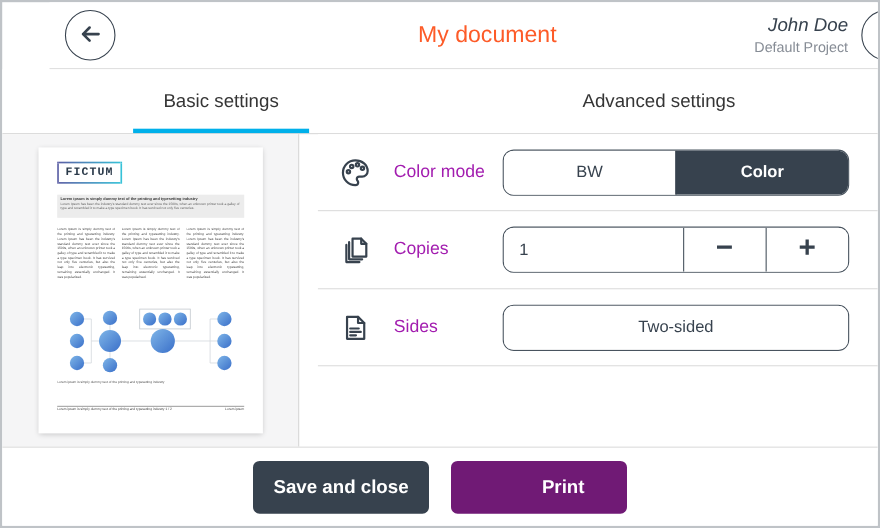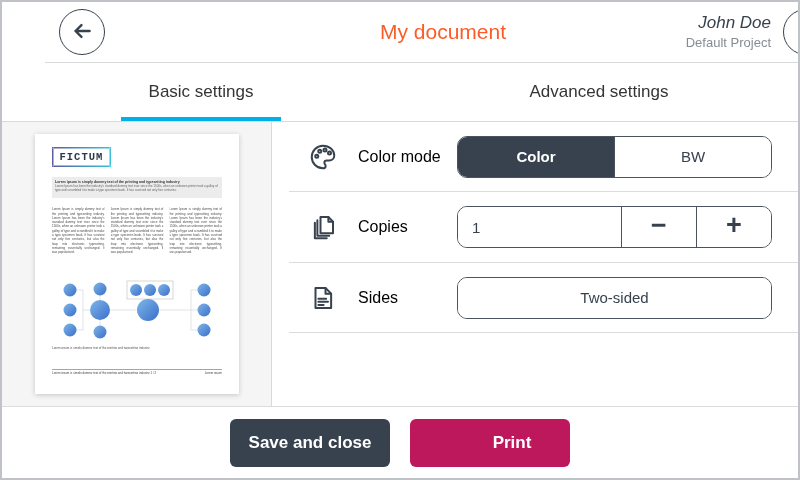--- a/index.html
+++ b/index.html
@@ -31,21 +31,21 @@
   .tab { position:relative; flex:1; display:flex; align-items:center; justify-content:center; font-size:17px; color:#353535; cursor:pointer; }
   .tab .underline { display:none; }
   .tab.active .underline { display:block; position:absolute; bottom:0; left:50%; transform:translateX(-50%); width:160px; height:4px; background:#00b0ea; }
   
   .main { position:absolute; top:120px; left:0; width:100%; height:288px; display:flex;gap:17px; }
   .preview-panel { position:relative; width:270px; height:100%; background:#f5f5f6; border-right:1px solid #d9d9d9; }
   .settings { position:relative; flex:1; background:#fff; }
   .row { position:relative; height:70px; border-bottom:1px solid #dcdcdc; }
   .row.copies-row { height:71px; }
   .row-icon { position:absolute; left:19px; top:50%; transform:translateY(-50%); width:30px; height:30px; }
-  .row-label { position:absolute; left:69px; top:50%; transform:translateY(-50%); font-size:16px; color:#000000; }
+  .row-label { position:absolute; left:69px; top:50%; transform:translateY(-50%); font-size:16px; color:#a21caf; }
   .control { position:absolute; right:26px; top:50%; transform:translateY(-50%); width:315px; height:42px; display:flex;
              border:1px solid #49545f; border-radius:10px; background:#fff; overflow:hidden; }
   .seg { flex:1; display:flex; align-items:center; justify-content:center; font-size:15px; color:#37424e; background:#fff; cursor:pointer; border:none; }
   .seg + .seg { border-left:1px solid #49545f; }
   .seg.selected { background:#37424e; color:#fff; font-weight:bold; border-left-color:#37424e; }
   .copies-input { flex:2; border:none; outline:none; padding-left:14px; font-size:15px; color:#37424e; font-family:"Liberation Sans", sans-serif; min-width:0; }
   .step-btn { flex:1; display:flex; align-items:center; justify-content:center; background:#fff; border:none; border-left:1px solid #49545f; font-size:27px; font-weight:bold; color:#37424e; cursor:pointer; line-height:1; padding-bottom:3px; }
   
   .page { position:absolute; left:33px; top:12px; width:204px; height:260px; background:#fff; box-shadow:0 1px 5px rgba(0,0,0,.20); overflow:hidden; }
   .page-inner { width:408px; height:520px; transform:scale(0.5); transform-origin:0 0; position:relative; }
@@ -61,21 +61,21 @@
   .doc-diagram { position:absolute; left:34px; top:292px; width:340px; height:120px; }
   .doc-caption { position:absolute; left:34px; top:424px; width:340px; font-size:6px; color:#555; white-space:nowrap; overflow:hidden; }
   .doc-footer { position:absolute; left:34px; top:470px; width:340px; border-top:1px solid #4a4a4a; padding-top:3px;
                 display:flex; justify-content:space-between; font-size:6px; color:#444; }
   
   .footer { position:absolute; bottom:0; left:0; width:100%; height:72px; background:#fff; border-top:1px solid #dcdcdc;
             display:flex; align-items:center; justify-content:center; gap:20px; }
   .btn { width:160px; height:48px; border:none; border-radius:6px; font-size:17px; font-weight:bold; color:#fff; cursor:pointer;
          font-family:"Liberation Sans", sans-serif; }
   .btn.save { background:#37424e; }
-  .btn.print { background:#be185d;padding-left:44px; }
+  .btn.print { background:#701a75;padding-left:44px; }
   svg .st { fill:none; stroke:#37424e; stroke-width:1.6; stroke-linecap:round; stroke-linejoin:round; }
 </style>
 </head>
 <body>
 
 <div class="app">
 
   <div class="header">
     <button class="circle-btn back-btn">
       <span>
@@ -175,22 +175,22 @@
           <svg width="30" height="30" viewBox="0 0 24 24">
             <path class="st" d="M12 3 C7 3 3 7 3 12 c0 5 4 9 9 9 c1.3 0 2.1-.9 2.1-1.9 0-.5-.2-.9-.5-1.2 -.3-.4-.5-.8-.5-1.3 0-1 .8-1.8 1.9-1.8 H17 c2.2 0 4-1.8 4-4 C21 6.3 17 3 12 3 Z"></path>
             <circle class="st" cx="7" cy="11.3" r="1.2"></circle>
             <circle class="st" cx="9.4" cy="7.4" r="1.2"></circle>
             <circle class="st" cx="13.6" cy="6.3" r="1.2"></circle>
             <circle class="st" cx="17.2" cy="8.8" r="1.2"></circle>
           </svg>
         </span>
         <span class="row-label">Color mode</span>
         <div class="control">
+          <button class="seg">BW</button>
           <button class="seg selected">Color</button>
-          <button class="seg">BW</button>
         </div>
       </div>
 
       <div class="row copies-row">
         <span class="row-icon">
           <svg width="30" height="30" viewBox="0 0 24 24">
             <path class="st" d="M5.5 8.5 V21 H15"></path>
             <path class="st" d="M7.5 6.5 V19 H17"></path>
             <path class="st" d="M10 4 H16.3 L20 7.7 V17 H10 Z"></path>
             <path class="st" d="M16.3 4 V7.7 H20"></path>

